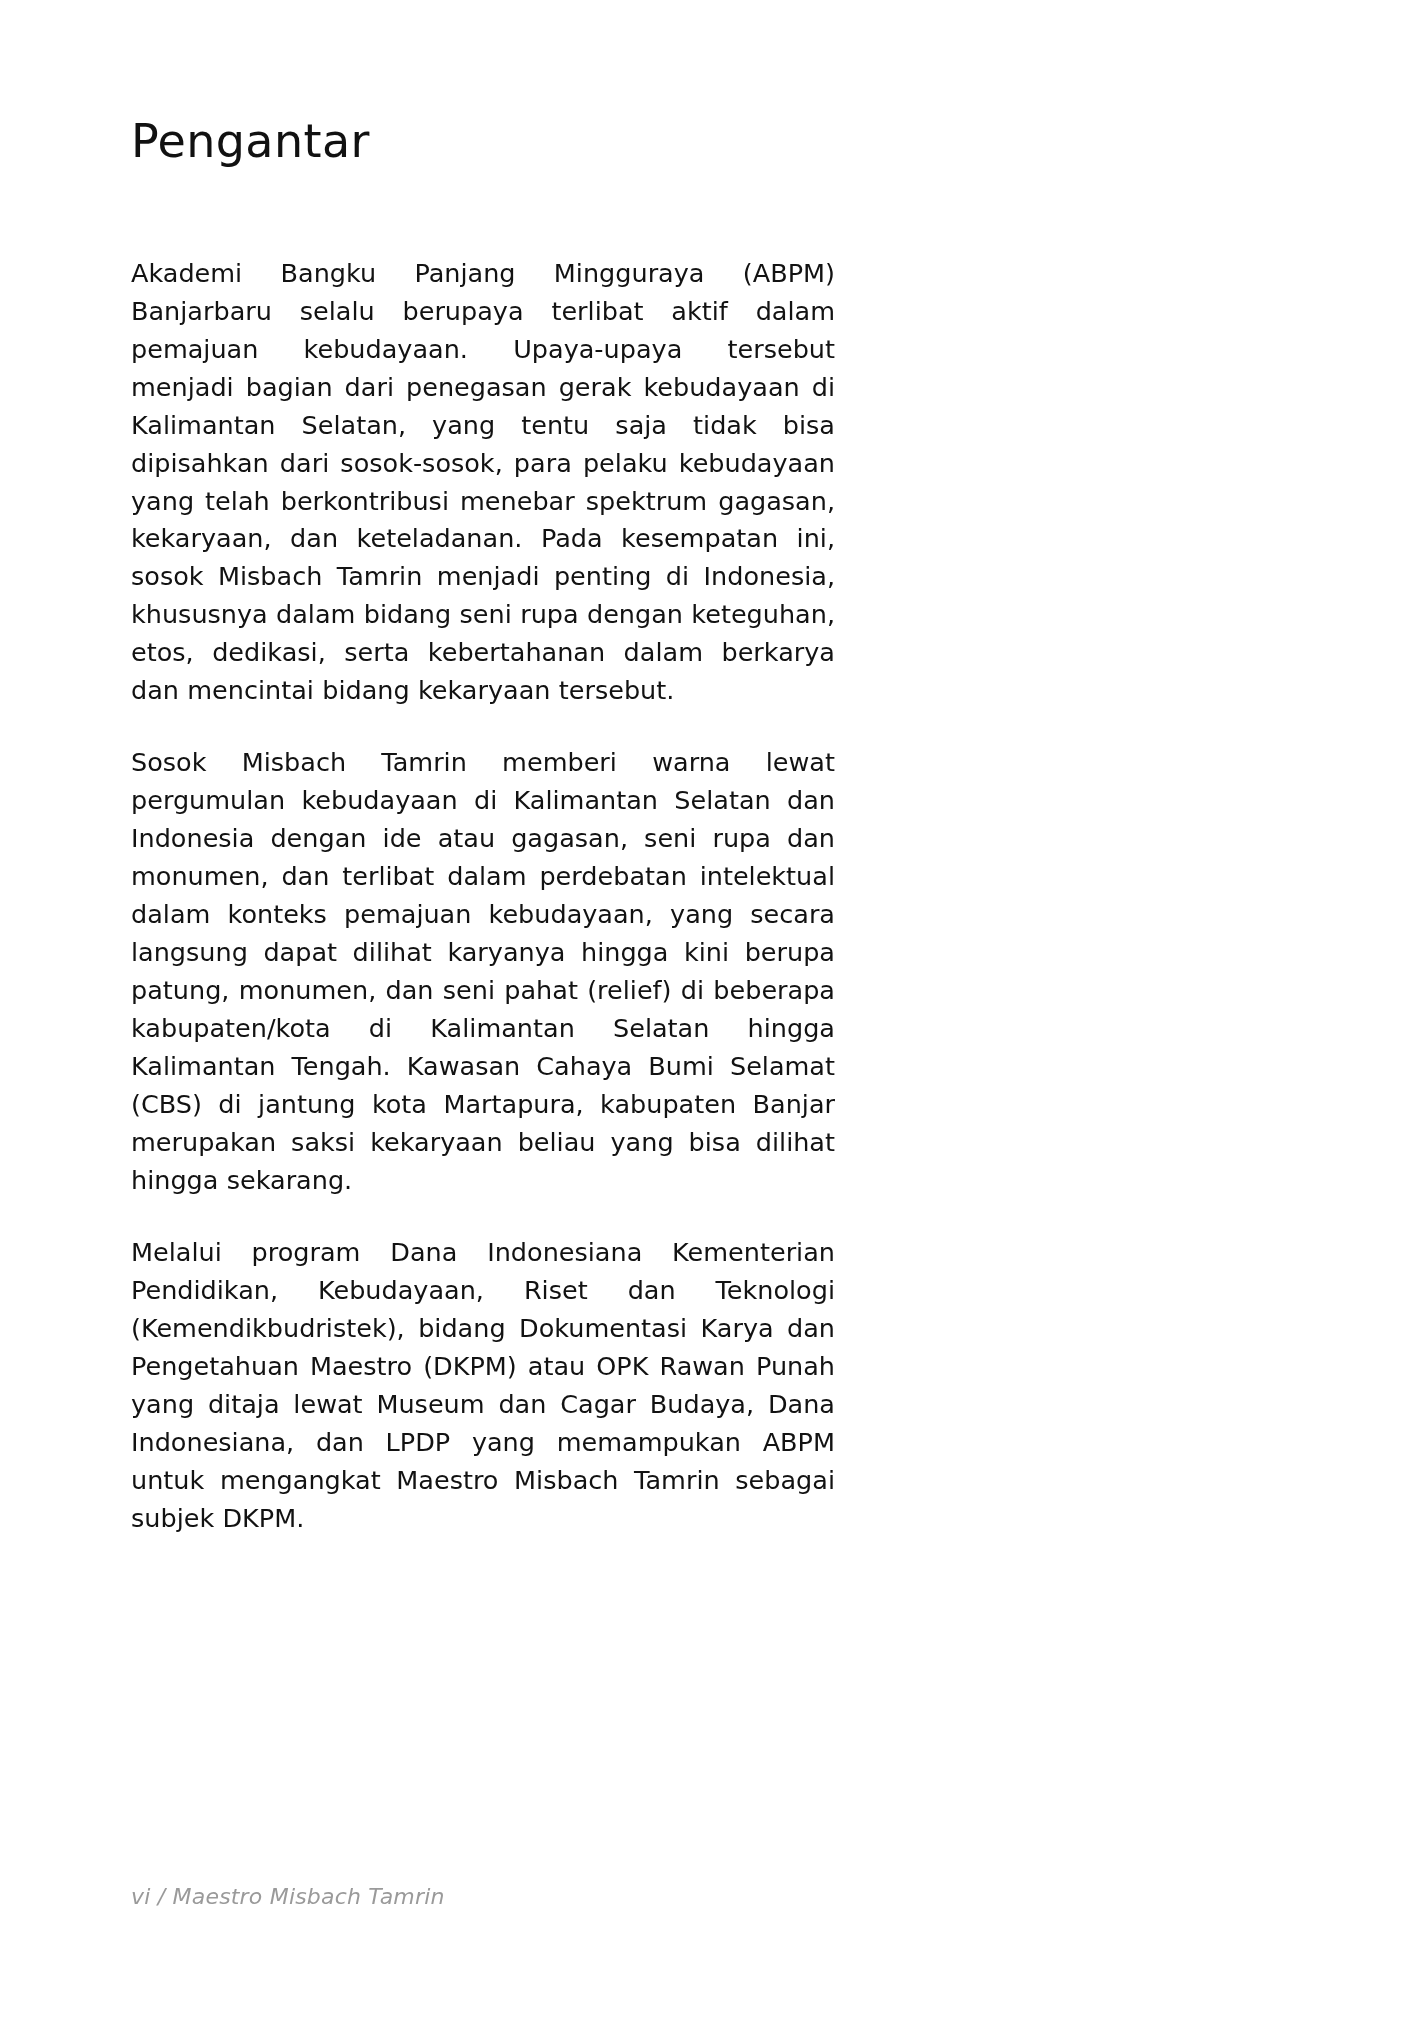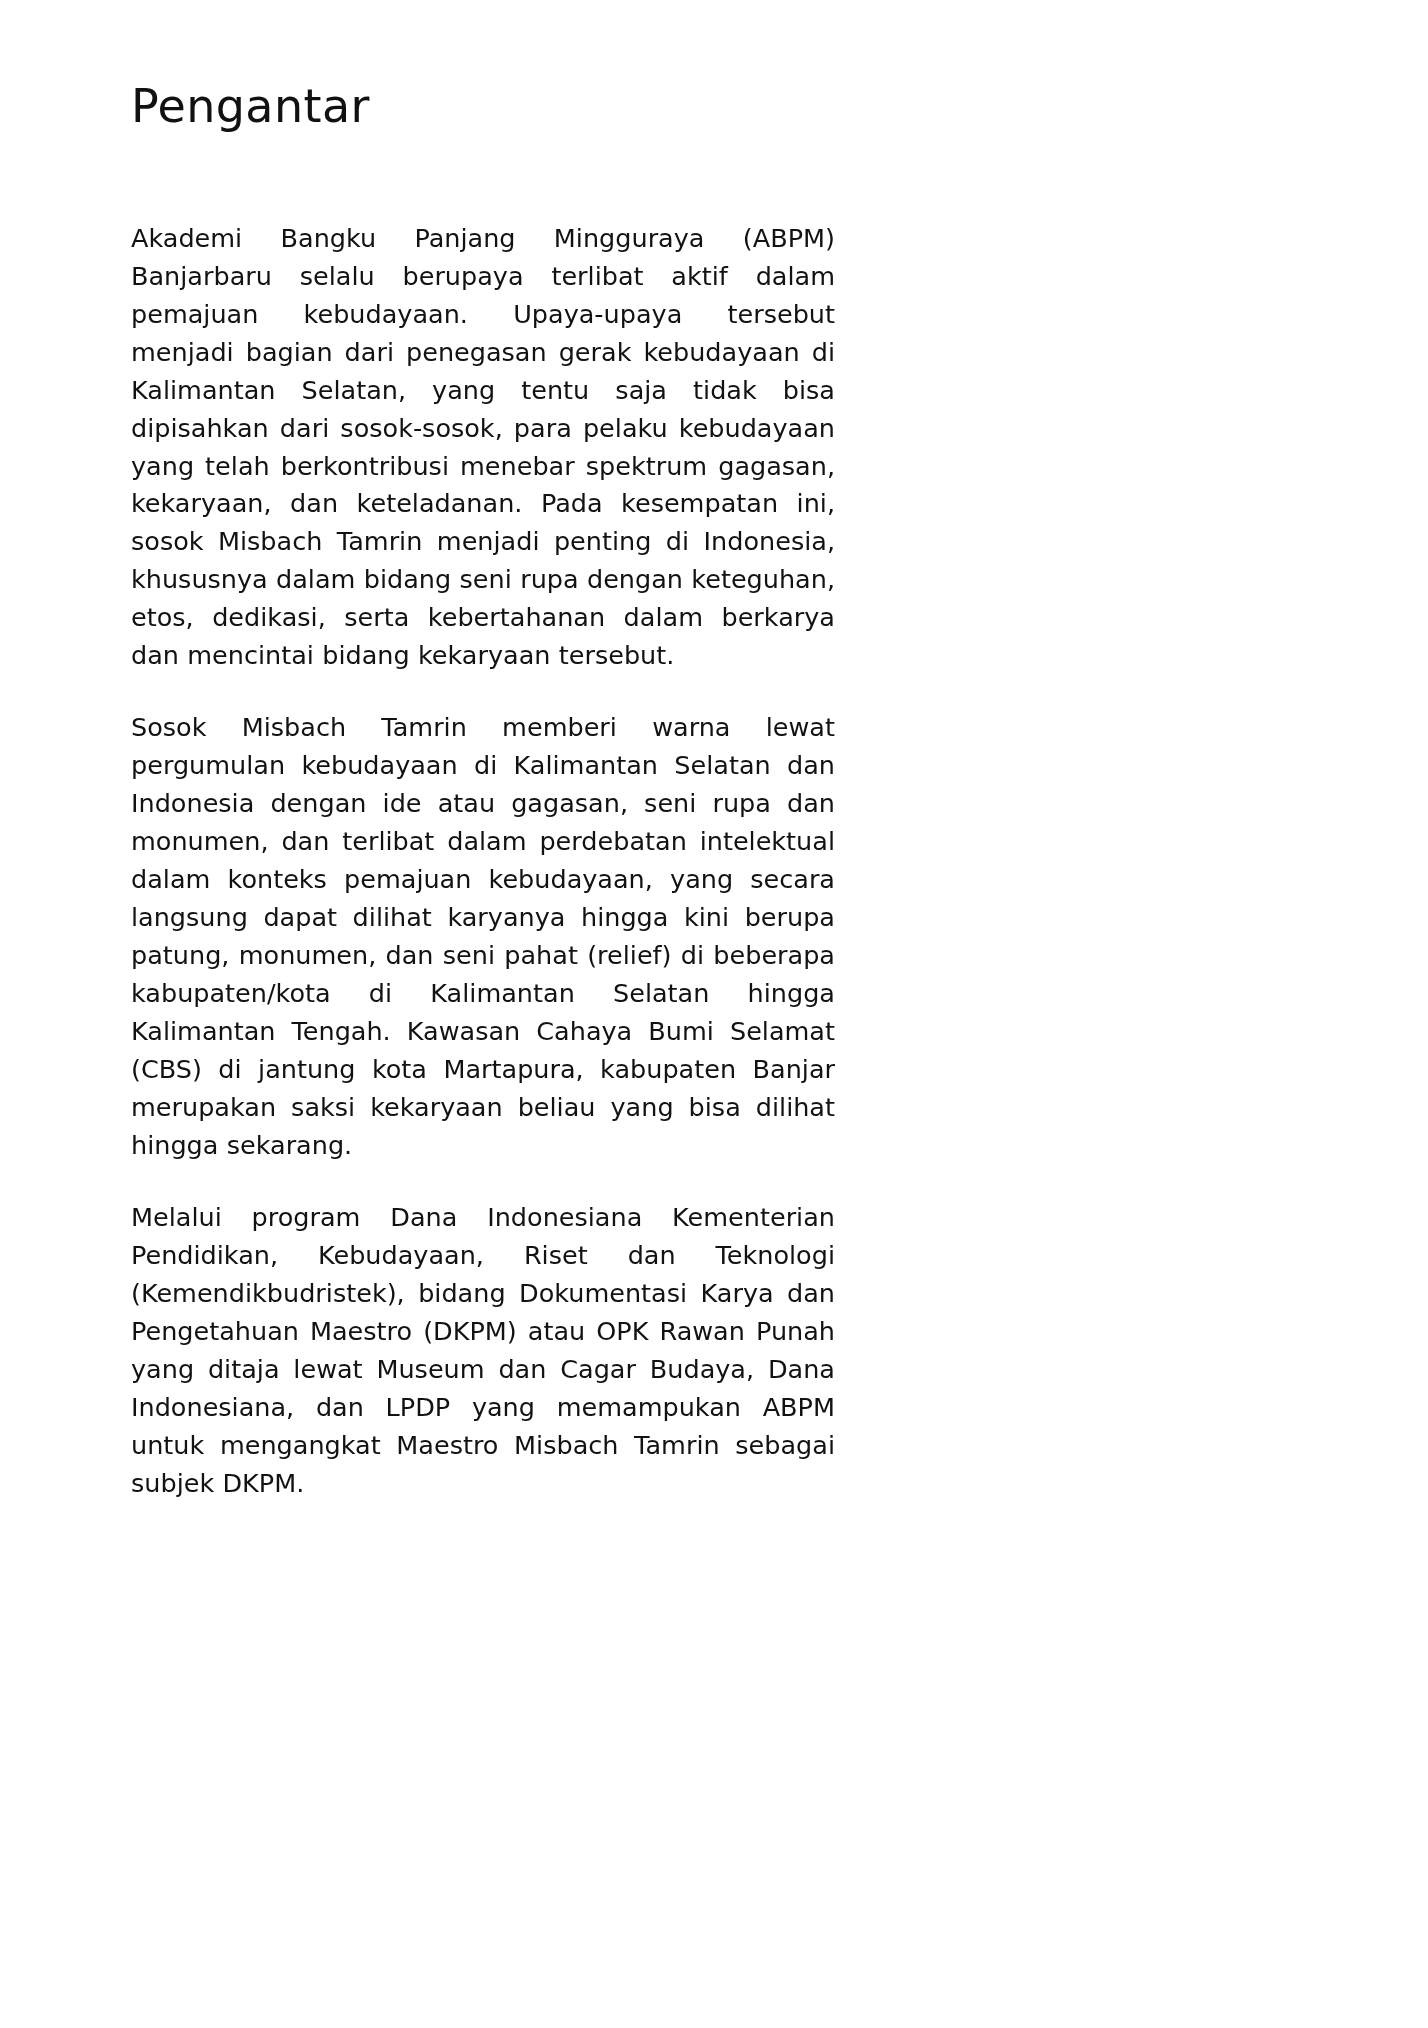--- a/index.html
+++ b/index.html
@@ -26,21 +26,21 @@
     width: 704px;
   }
 
   .page-title {
     font-family: "DejaVu Sans", sans-serif;
     font-size: 46px;
     font-weight: 400;
     color: #111111;
     letter-spacing: 0.4px;
     margin: 0;
-    padding-top: 81px;
+    padding-top: 116px;
     line-height: 1.1;
   }
 
   .body-block {
     margin-top: 88px;
   }
 
   .body-paragraph {
     font-family: "DejaVu Sans", sans-serif;
     font-size: 25.5px;
@@ -88,14 +88,17 @@
 
       <p class="body-paragraph">Akademi Bangku Panjang Mingguraya (ABPM) Banjarbaru selalu berupaya terlibat aktif dalam pemajuan kebudayaan. Upaya-upaya tersebut menjadi bagian dari penegasan gerak kebudayaan di Kalimantan Selatan, yang tentu saja tidak bisa dipisahkan dari sosok-sosok, para pelaku kebudayaan yang telah berkontribusi menebar spektrum gagasan, kekaryaan, dan keteladanan. Pada kesempatan ini, sosok Misbach Tamrin menjadi penting di Indonesia, khususnya dalam bidang seni rupa dengan keteguhan, etos, dedikasi, serta kebertahanan dalam berkarya dan mencintai bidang kekaryaan tersebut.</p>
 
       <p class="body-paragraph">Sosok Misbach Tamrin memberi warna lewat pergumulan kebudayaan di Kalimantan Selatan dan Indonesia dengan ide atau gagasan, seni rupa dan monumen, dan terlibat dalam perdebatan intelektual dalam konteks pemajuan kebudayaan, yang secara langsung dapat dilihat karyanya hingga kini berupa patung, monumen, dan seni pahat (relief) di beberapa kabupaten/kota di Kalimantan Selatan hingga Kalimantan Tengah. Kawasan Cahaya Bumi Selamat (CBS) di jantung kota Martapura, kabupaten Banjar merupakan saksi kekaryaan beliau yang bisa dilihat hingga sekarang.</p>
 
       <p class="body-paragraph">Melalui program Dana Indonesiana Kementerian Pendidikan, Kebudayaan, Riset dan Teknologi (Kemendikbudristek), bidang Dokumentasi Karya dan Pengetahuan Maestro (DKPM) atau OPK Rawan Punah yang ditaja lewat Museum dan Cagar Budaya, Dana Indonesiana, dan LPDP yang memampukan ABPM untuk mengangkat Maestro Misbach Tamrin sebagai subjek DKPM.</p>
 
     </div>
   </div>
 
+  <div class="page-footer">
+    <p class="footer-text">vi / Maestro Misbach Tamrin</p>
+  </div>
 
 </div>
 
 </body></html>

